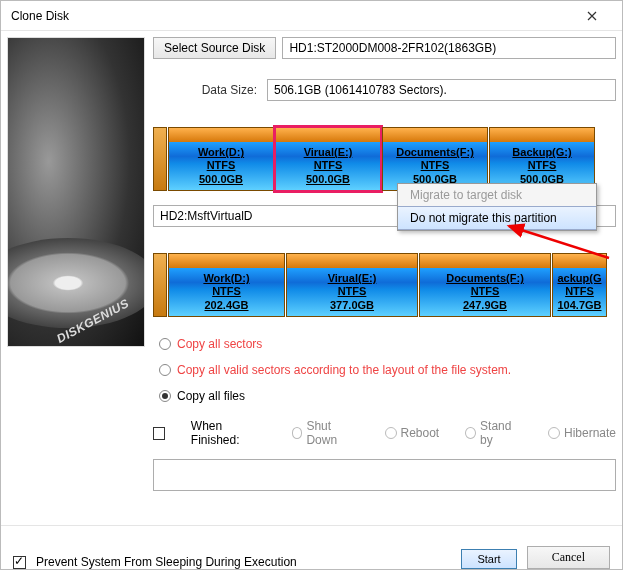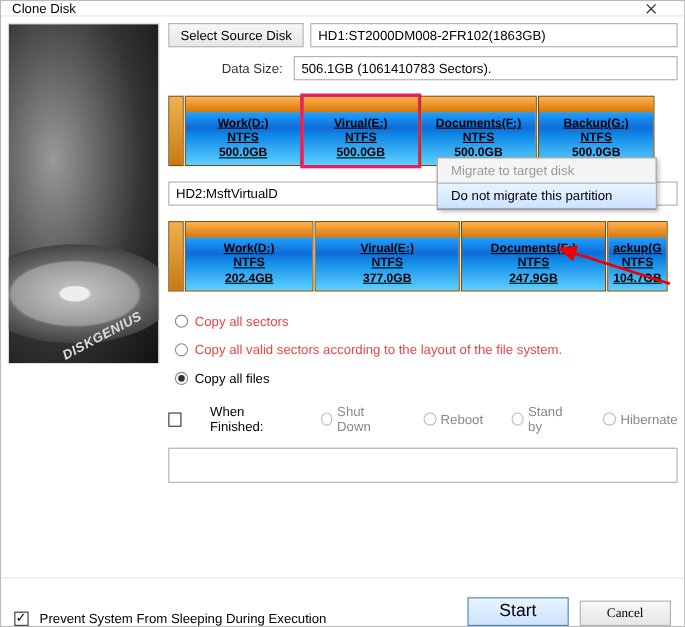--- a/index.html
+++ b/index.html
@@ -1,27 +1,27 @@
 <!DOCTYPE html>
 <html><head>
 <meta charset="utf-8">
 <style>
 * { box-sizing: border-box; margin: 0; padding: 0; }
 body { font-family: "Segoe UI", Tahoma, sans-serif; font-size: 12px; background: #fff; color: #000; }
 .window { width: 623px; height: 570px; border: 1px solid #bbb; background: #fff; position: relative; }
-.titlebar { height: 14px; display: flex; align-items: center; padding: 0 10px; border-bottom: 1px solid #e5e5e5; }
+.titlebar { height: 30px; display: flex; align-items: center; padding: 0 10px; border-bottom: 1px solid #e5e5e5; }
 .titlebar-text { flex: 1; font-size: 12px; }
 .close-btn { width: 40px; height: 28px; display: flex; align-items: center; justify-content: center; cursor: pointer; }
 .close-btn svg { width: 10px; height: 10px; }
 .content { display: flex; padding: 6px; gap: 8px; height: 508px; }
 .disk-preview { width: 138px; height: 310px; border: 1px solid #ddd; background: radial-gradient(ellipse at 30% 40%, #999, #333 60%, #111); position: relative; overflow: hidden; }
 .disk-preview .platter { position:absolute; width:180px; height:90px; border-radius:50%; background: radial-gradient(ellipse at center, #eee 10%, #bbb 12%, #999 45%, #666 48%, #444 70%); top:200px; left:-30px; }
 .disk-preview .label { position:absolute; bottom:18px; left:45px; color:#dcdcdc; font-weight:bold; font-size:12px; transform:rotate(-28deg); letter-spacing:0.5px; font-style:italic;}
 .main { flex: 1; display: flex; flex-direction: column; }
-.field-row { display: flex; align-items: center; margin-bottom: 8px; gap: 6px; }
+.field-row { display: flex; align-items: center; margin-bottom: 20px; gap: 6px; }
 .btn { background: linear-gradient(#f7f7f7,#e7e7e7); border: 1px solid #adadad; padding: 3px 10px; font-size: 12px; cursor: pointer; min-width: 108px; text-align:center; }
 .textbox { flex: 1; border: 1px solid #adadad; padding: 3px 6px; background:#fff; font-size:12px; height:22px; display:flex; align-items:center; }
 .label-r { width: 108px; text-align: right; padding-right: 4px; color:#333; }
 .partition-bar { display: flex; height: 64px; margin: 6px 0 14px 0; position: relative; }
 .part-seg { display: flex; flex-direction: column; border: 1px solid #7a4a00; margin-right: 1px; overflow: hidden; }
 .part-seg.thin { width: 14px; background: linear-gradient(#f0b050,#c77a10); }
 .part-seg.block { background: linear-gradient(#ff9a1a,#d6780a); text-decoration: underline; }
 .part-seg .tophdr { height: 14px; background: linear-gradient(#ffb24d,#d6780a); }
 .part-seg .body { flex:1; background: linear-gradient(to bottom, #1fa0ff 0%, #0f6cd8 30%, #108be8 45%, #5ed0ff 100%); display:flex; flex-direction:column; align-items:center; justify-content:center; font-weight:bold; font-size:11px; color:#000; text-align:center; line-height:1.2; }
 .part-seg.selected { outline: 3px solid #e91e63; outline-offset: -1px; }
@@ -33,21 +33,21 @@
 .radio-row.selected { color:#000; }
 .radio-row .circle { width:12px; height:12px; border:1px solid #888; border-radius:50%; display:inline-flex; align-items:center; justify-content:center; }
 .radio-row.selected .circle::after { content:""; width:6px; height:6px; background:#333; border-radius:50%; }
 .when-row { display:flex; align-items:center; gap:26px; margin: 10px 0 6px 0; font-size:12px; }
 .chk { width:13px; height:13px; border:1px solid #333; display:inline-block; }
 .sub-radio { display:inline-flex; align-items:center; gap:4px; color:#888; }
 .sub-radio .circle { width:12px; height:12px; border:1px solid #bbb; border-radius:50%; }
 .big-box { border:1px solid #adadad; height:32px; margin-top:6px; }
 .footer { position:absolute; bottom:0; left:0; right:0; height:44px; display:flex; align-items:flex-end; padding: 0 12px; gap:10px; border-top:1px solid #e5e5e5; }
 .footer .spacer { flex:1; }
-.btn-start { background: linear-gradient(#eaf3ff,#cde3ff); border:1px solid #3c7fb1; padding: 3px 28px; font-size:16px; cursor:pointer; }
+.btn-start { background: linear-gradient(#eaf3ff,#cde3ff); border:1px solid #3c7fb1; padding: 3px 15px; font-size:11px; cursor:pointer; }
 .btn-cancel { background: linear-gradient(#f7f7f7,#e7e7e7); border:1px solid #adadad; padding: 3px 24px; font-size:12px; cursor:pointer;font-family:Liberation Serif, serif; }
 .chk-filled { position: relative; }
 .chk-filled::after { content:"✓"; position:absolute; top:-3px; left:0; font-size:12px; }
 .arrow { position:absolute; top:222px; left:480px; z-index:11; }
 .arrow svg { width:130px; height:40px; }
 </style>
 </head>
 <body>
 
 <div class="window">

